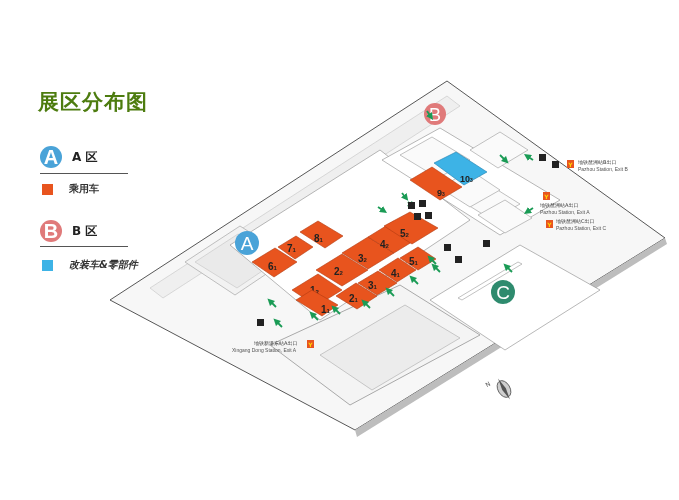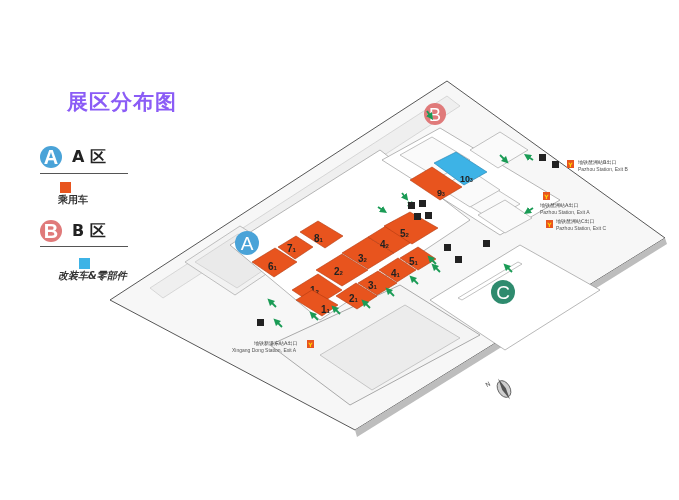--- a/index.html
+++ b/index.html
@@ -1,26 +1,26 @@
 <!DOCTYPE html>
 <html><head>
 <meta charset="utf-8">
 <style>
   html, body { margin: 0; padding: 0; background: #ffffff; }
   body { width: 679px; height: 500px; position: relative; overflow: hidden;
          font-family: "DejaVu Sans", "Liberation Sans", sans-serif; }
   .title { position: absolute; left: 38px; top: 88px; font-size: 21px; font-weight: bold;
-           color: #8b5cf6; letter-spacing: 1px; margin-left: 29px; }
+           color: #4d7c0f; letter-spacing: 1px; }
   .legend-zone { position: absolute; left: 40px; display: flex; align-items: center; }
   .zone-badge { width: 22px; height: 22px; border-radius: 50%; color: #fff;
                 font-family: "Liberation Sans", sans-serif; font-weight: bold; font-size: 20px;
                 display: flex; align-items: center; justify-content: center; line-height: 1; }
-  .zone-label { margin-left: 10px; font-size: 16px; font-weight: bold; color: #222; }
+  .zone-label { margin-left: 10px; font-size: 12px; font-weight: bold; color: #222; }
   .legend-rule { position: absolute; left: 40px; width: 88px; height: 1px; background: #555; }
-  .legend-item { position: absolute; left: 42px; display: flex; align-items: center; flex-direction: column; }
+  .legend-item { position: absolute; left: 42px; display: flex; align-items: center; }
   .swatch { width: 11px; height: 11px; }
   .legend-text { margin-left: 16px; font-size: 10px; color: #333; font-weight: bold; }
   svg#map { position: absolute; left: 0; top: 0; }
   .hall-label { font-family: "Liberation Sans", sans-serif; font-weight: bold; fill: #222; }
   .exit-cn { font-size: 5px; fill: #333; }
   .exit-en { font-size: 5px; fill: #555; font-family: "Liberation Sans", sans-serif; }
 </style>
 </head>
 <body>
 

